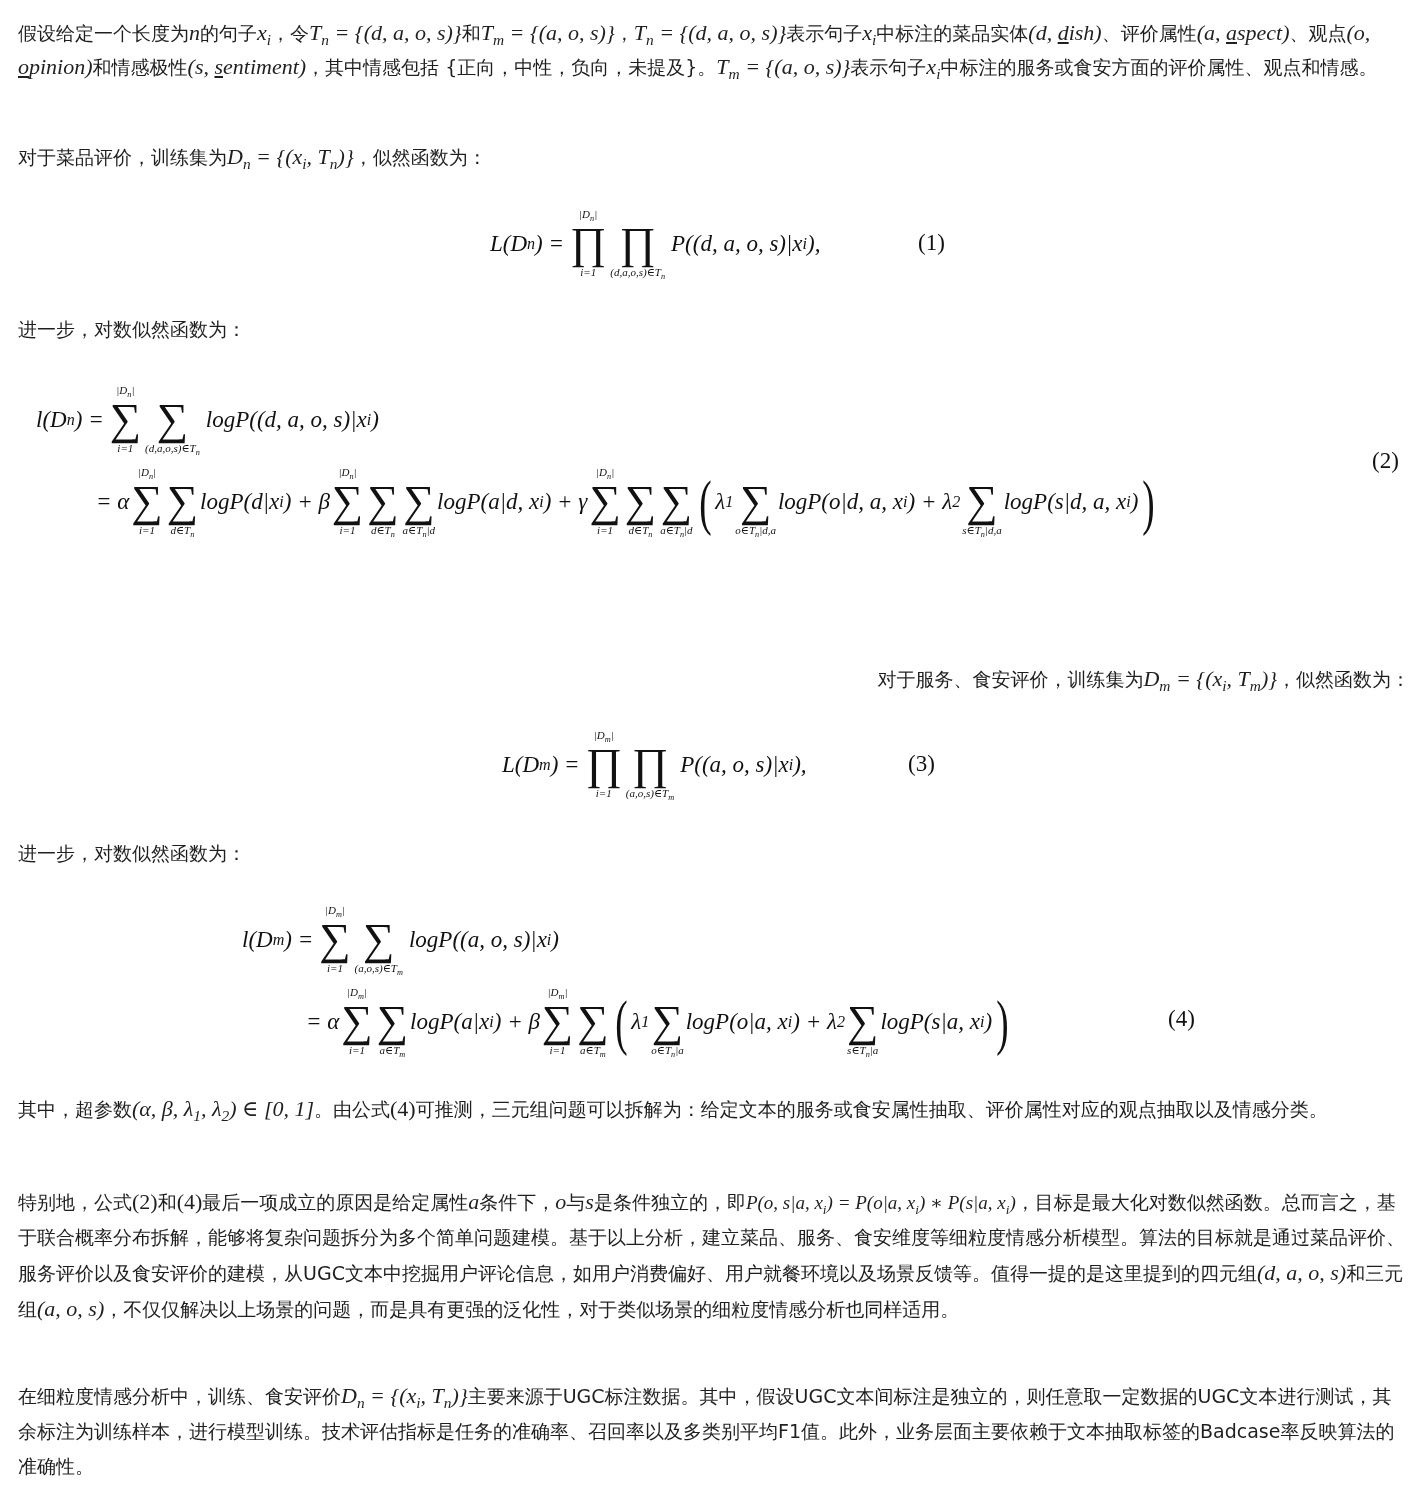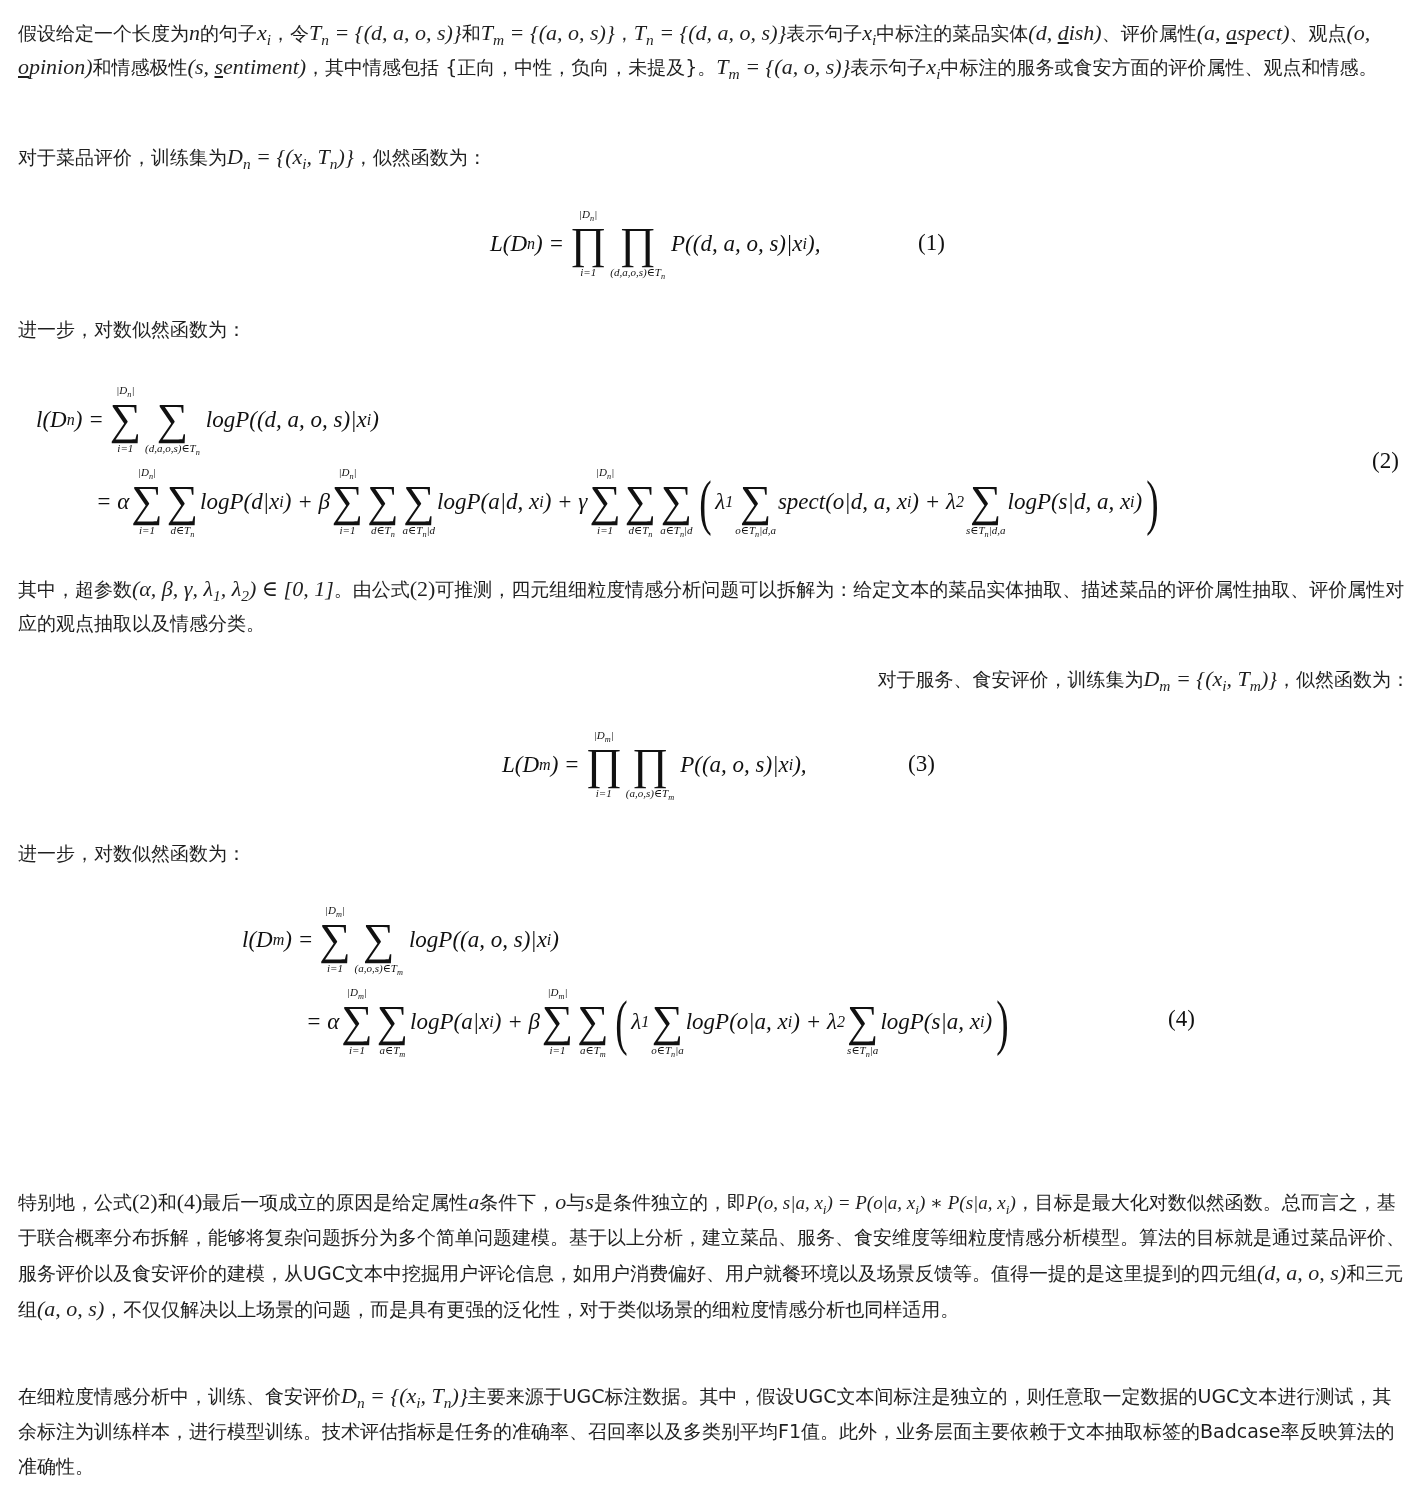--- a/index.html
+++ b/index.html
@@ -153,40 +153,37 @@
         <span class="lim bot">a∈T<sub style="font-size: 75%;">n</sub>|d</span>
       </span>
       <span class="paren">(</span>
       <span>λ</span>
         <sub>1</sub>
       <span class="bigop">
         <span class="lim top"></span>
         <span class="sym">∑</span>
         <span class="lim bot">o∈T<sub style="font-size: 75%;">n</sub>|d,a</span>
       </span>
-      <span>spect(o|d, a, x</span>
+      <span>logP(o|d, a, x</span>
         <sub>i</sub>
         <span>) + λ</span>
         <sub>2</sub>
       <span class="bigop">
         <span class="lim top"></span>
         <span class="sym">∑</span>
         <span class="lim bot">s∈T<sub style="font-size: 75%;">n</sub>|d,a</span>
       </span>
       <span>logP(s|d, a, x</span>
         <sub>i</sub>
         <span>)</span>
       <span class="paren">)</span>
     </div>
     <span class="eqno" style="left:1336px; top:66px;">(2)</span>
   </div>
 
-  <div class="para" style="top:572px;">
-    <span>其中，超参数</span><span class="m"><span>(α, β, γ, λ</span><sub>1</sub><span>, λ</span><sub>2</sub><span>) ∈ [0, 1]</span></span><span>。由公式</span><span class="mr">(2)</span><span>可推测，四元组细粒度情感分析问题可以拆解为：给定文本的菜品实体抽取、描述菜品的评价属性抽取、评价属性对应的观点抽取以及情感分类。</span>
-  </div>
 
   <div class="para" style="top:662px;text-align:right;">
     <span>对于服务、食安评价，训练集为</span><span class="m"><span>D</span><sub>m</sub><span> = {(x</span><sub>i</sub><span>, T</span><sub>m</sub><span>)}</span></span><span>，似然函数为：</span>
   </div>
 
   <div class="eq" style="left:502px; top:727px;">
     <div class="eqline it" style="left:0; top:0;">
       <span>L(D</span>
         <sub>m</sub>
         <span style="margin-right:4px;">) =</span>
@@ -273,20 +270,23 @@
         <span class="lim bot">s∈T<sub style="font-size: 75%;">n</sub>|a</span>
       </span>
       <span>logP(s|a, x</span>
         <sub>i</sub>
         <span>)</span>
       <span class="paren">)</span>
     </div>
     <span class="eqno" style="left:926px; top:104px;">(4)</span>
   </div>
 
+  <div class="para" style="top:1092px;">
+    <span>其中，超参数</span><span class="m"><span>(α, β, λ</span><sub>1</sub><span>, λ</span><sub>2</sub><span>) ∈ [0, 1]</span></span><span>。由公式</span><span class="mr">(4)</span><span>可推测，三元组问题可以拆解为：给定文本的服务或食安属性抽取、评价属性对应的观点抽取以及情感分类。</span>
+  </div>
 
   <div class="para" style="top:1184px; line-height:35px;">
     <span>特别地，公式</span><span class="mr">(2)</span><span>和</span><span class="mr">(4)</span><span>最后一项成立的原因是给定属性</span><span class="m">a</span><span>条件下，</span><span class="m">o</span><span>与</span><span class="m">s</span><span>是条件独立的，即</span><span class="m" style="font-size:19px;"><span>P(o, s|a, x</span><sub>i</sub><span>) = P(o|a, x</span><sub>i</sub><span>) ∗ P(s|a, x</span><sub>i</sub><span>)</span></span><span>，目标是最大化对数似然函数。总而言之，基于联合概率分布拆解，能够将复杂问题拆分为多个简单问题建模。基于以上分析，建立菜品、服务、食安维度等细粒度情感分析模型。算法的目标就是通过菜品评价、服务评价以及食安评价的建模，从UGC文本中挖掘用户评论信息，如用户消费偏好、用户就餐环境以及场景反馈等。值得一提的是这里提到的四元组</span><span class="m">(d, a, o, s)</span><span>和三元组</span><span class="m">(a, o, s)</span><span>，不仅仅解决以上场景的问题，而是具有更强的泛化性，对于类似场景的细粒度情感分析也同样适用。</span>
   </div>
 
   <div class="para" style="top:1378px; line-height:35px;">
     <span>在细粒度情感分析中，训练、食安评价</span><span class="m"><span>D</span><sub>n</sub><span> = {(x</span><sub>i</sub><span>, T</span><sub>n</sub><span>)}</span></span><span>主要来源于UGC标注数据。其中，假设UGC文本间标注是独立的，则任意取一定数据的UGC文本进行测试，其余标注为训练样本，进行模型训练。技术评估指标是任务的准确率、召回率以及多类别平均F1值。此外，业务层面主要依赖于文本抽取标签的Badcase率反映算法的准确性。</span>
   </div>
 
 </div>

